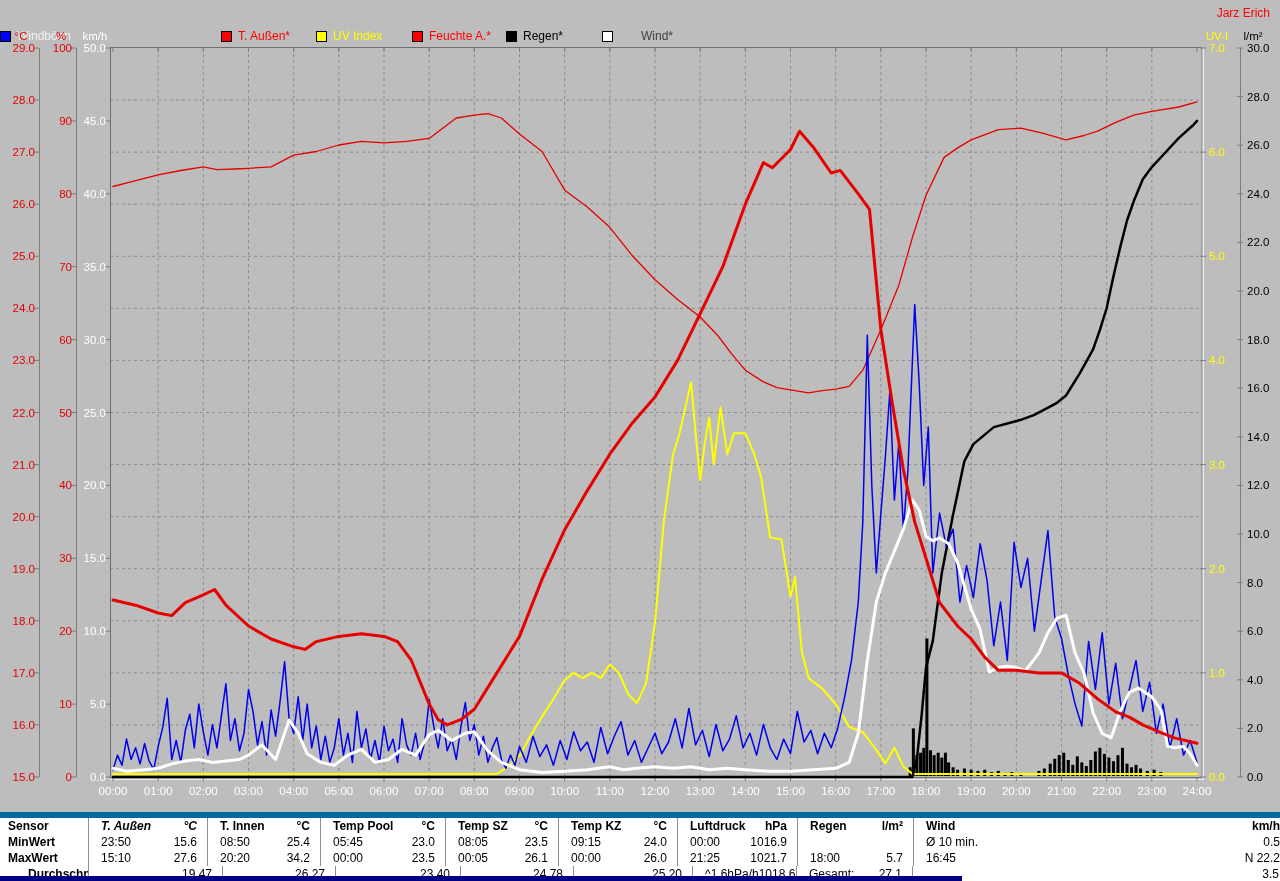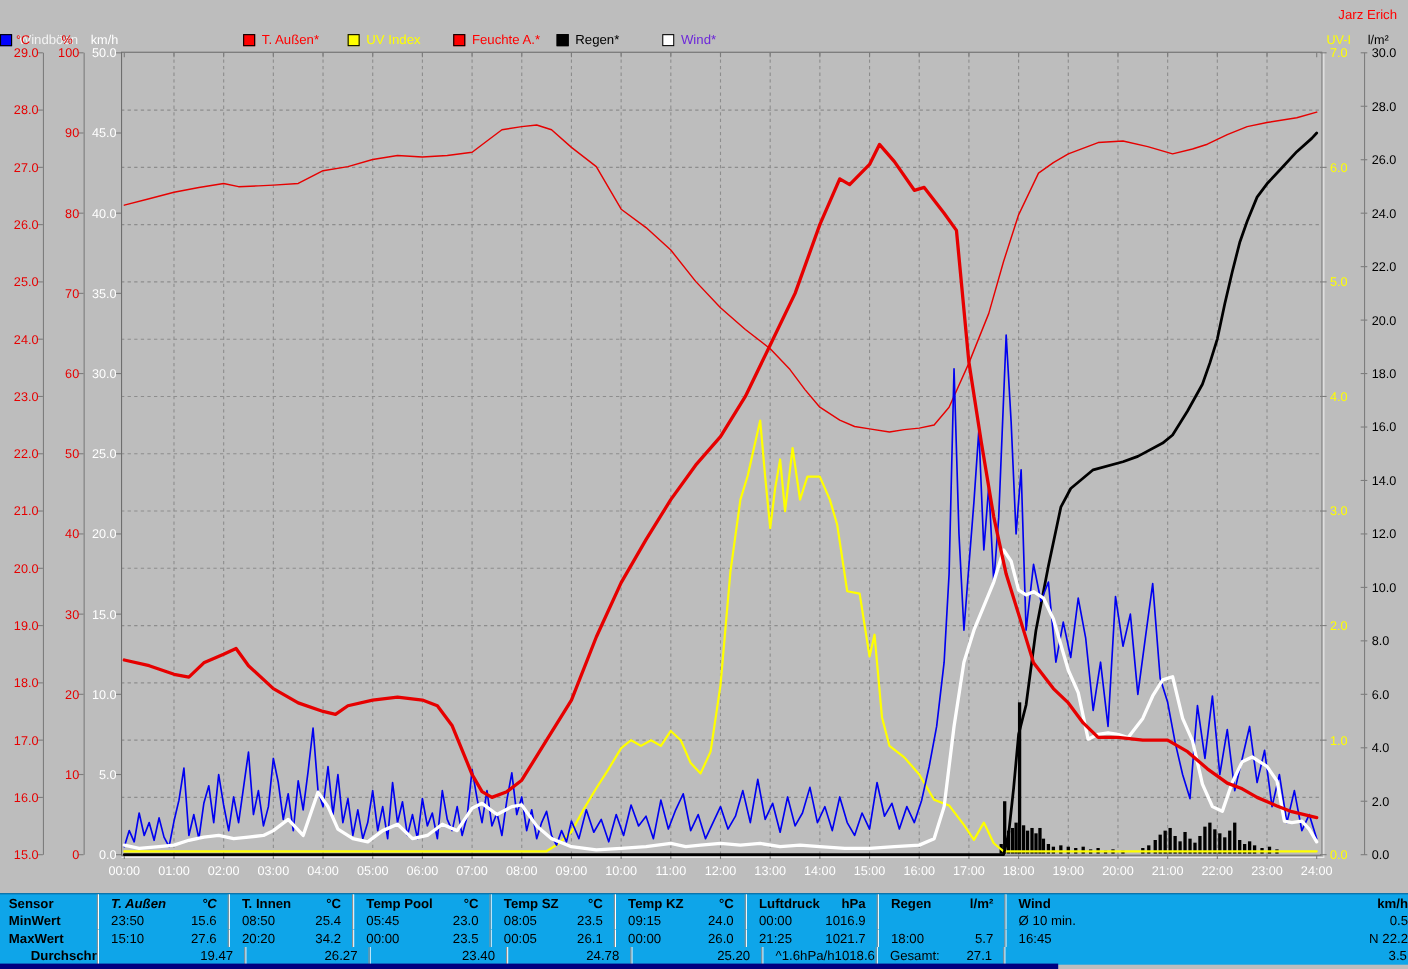--- a/index.html
+++ b/index.html
@@ -10,22 +10,22 @@
   .credit{position:absolute;top:6px;right:10px;color:#ff0000;font-size:12px;}
   .legend-item{position:absolute;top:29px;display:flex;align-items:center;gap:6px;font-size:12px;}
   .legend-item:nth-of-type(1){left:124px;}
   .legend-item:nth-of-type(2){left:221px;}
   .legend-item:nth-of-type(3){left:316px;}
   .legend-item:nth-of-type(4){left:412px;}
   .legend-item:nth-of-type(5){left:506px;}
   .legend-item:nth-of-type(6){left:602px;}
   .swatch{width:11px;height:11px;border:1px solid #000;box-sizing:border-box;}
   #chart{position:absolute;left:0;top:0;width:1280px;height:810px;}
-  #table{position:absolute;left:0;top:812px;width:1280px;height:64px;background:#0ea5e9;
-         border-top:1px solid #0369a1;color:#000;font-size:12px;}
+  #table{position:absolute;left:0;top:812px;width:1280px;height:64px;background:#ffffff;
+         border-top:6px solid #0369a1;color:#000;font-size:12px;}
   .trow{display:flex;height:16px;align-items:center;}
   .tcell{flex:0 0 auto;display:flex;justify-content:space-between;box-sizing:border-box;
          padding:0 10px 0 12px;height:16px;align-items:center;overflow:hidden;white-space:nowrap;}
   .tcell.sep{border-left:1px solid #8f8f8f;box-shadow:inset 1px 0 0 #ffffff;}
   .tlabel{font-weight:bold;padding-left:8px;justify-content:flex-start;}
   .b{font-weight:bold;}
   .navy{position:absolute;left:0;top:876px;width:962px;height:5px;background:#000080;}
 </style>
 </head>
 <body>
@@ -44,21 +44,21 @@
   <div class="legend-item">
     <span class="swatch" style="background: rgb(255, 0, 0);"></span>
     <span class="legend-label" style="color: rgb(255, 0, 0);">Feuchte A.*</span>
   </div>
   <div class="legend-item">
     <span class="swatch" style="background: rgb(0, 0, 0);"></span>
     <span class="legend-label" style="color: rgb(0, 0, 0);">Regen*</span>
   </div>
   <div class="legend-item">
     <span class="swatch" style="background: rgb(255, 255, 255);"></span>
-    <span class="legend-label" style="color: #6d28d9;">Wind*</span>
+    <span class="legend-label" style="color: #404040; margin-left: 22px;">Wind*</span>
   </div>
   <div class="legend-item">
     <span class="swatch" style="background: rgb(0, 0, 255);"></span>
     <span class="legend-label" style="color: rgb(242, 242, 242);">Windböen</span>
   </div>
 
   <svg id="chart" viewBox="0 0 1280 810">
       <g stroke="#8d8d8d" stroke-dasharray="3,3" stroke-width="1">
         <line x1="158.16666666666666" y1="48" x2="158.16666666666666" y2="777"></line>
         <line x1="203.33333333333331" y1="48" x2="203.33333333333331" y2="777"></line>

